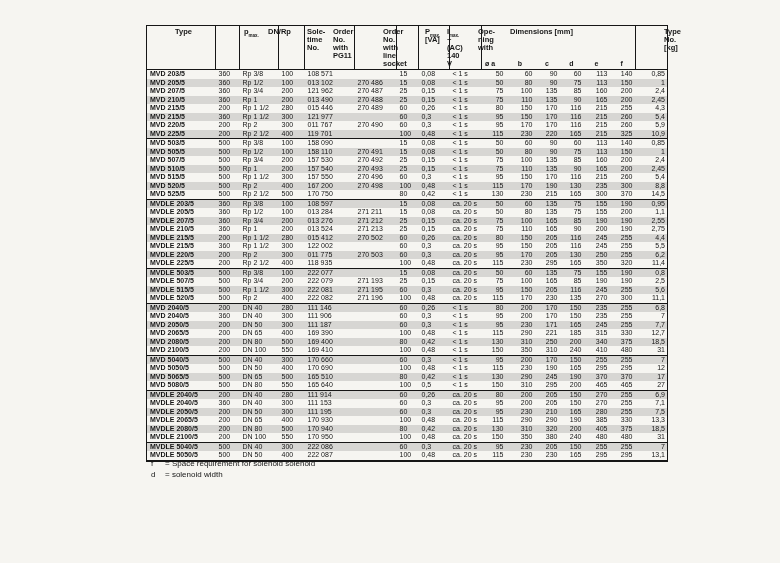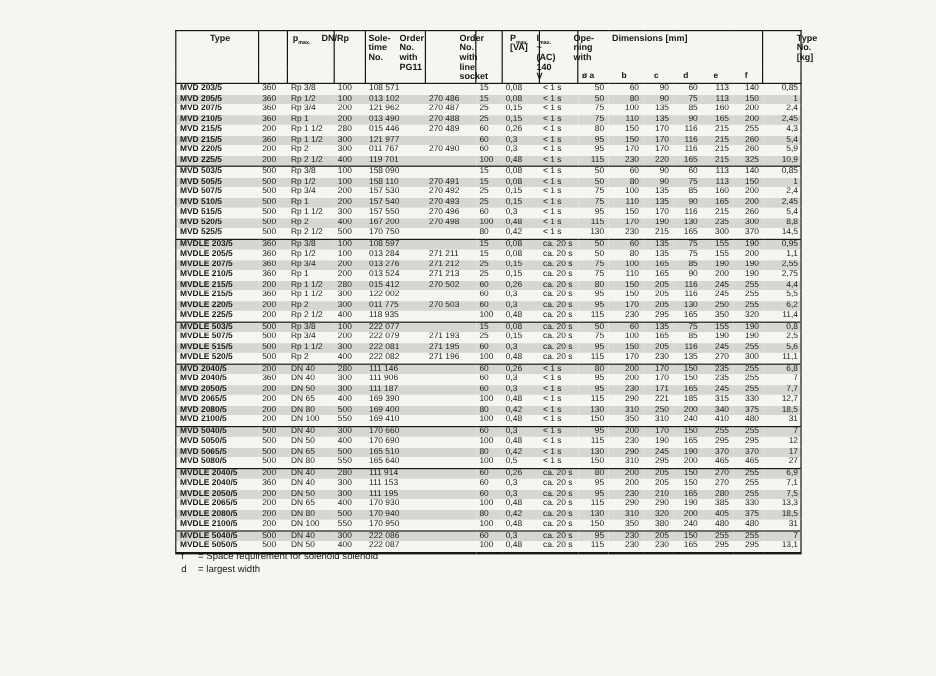--- a/index.html
+++ b/index.html
@@ -916,17 +916,17 @@
       </tbody>
   </table>
 
   <div class="footnotes">
     <div class="row">
       <span class="fl">f</span>
       <span>= Space requirement for solenoid solenoid</span>
     </div>
     <div class="row">
       <span class="fl">d</span>
-      <span>= largest width</span>
+      <span>= solenoid width</span>
     </div>
   </div>
 
 </div>
 
 </body></html>

